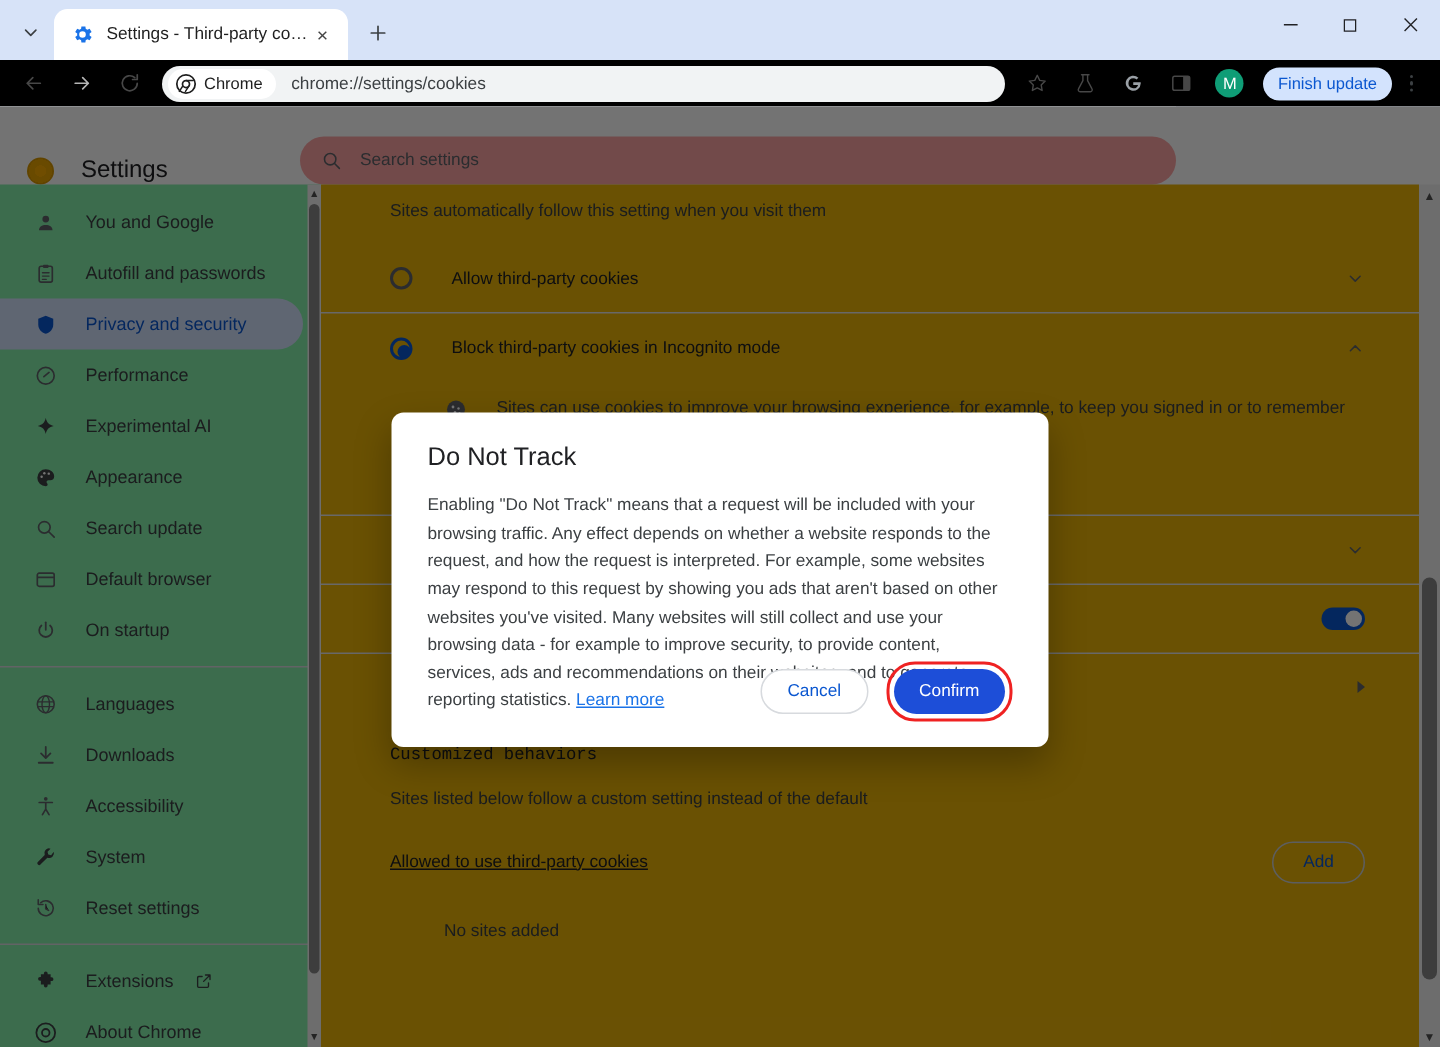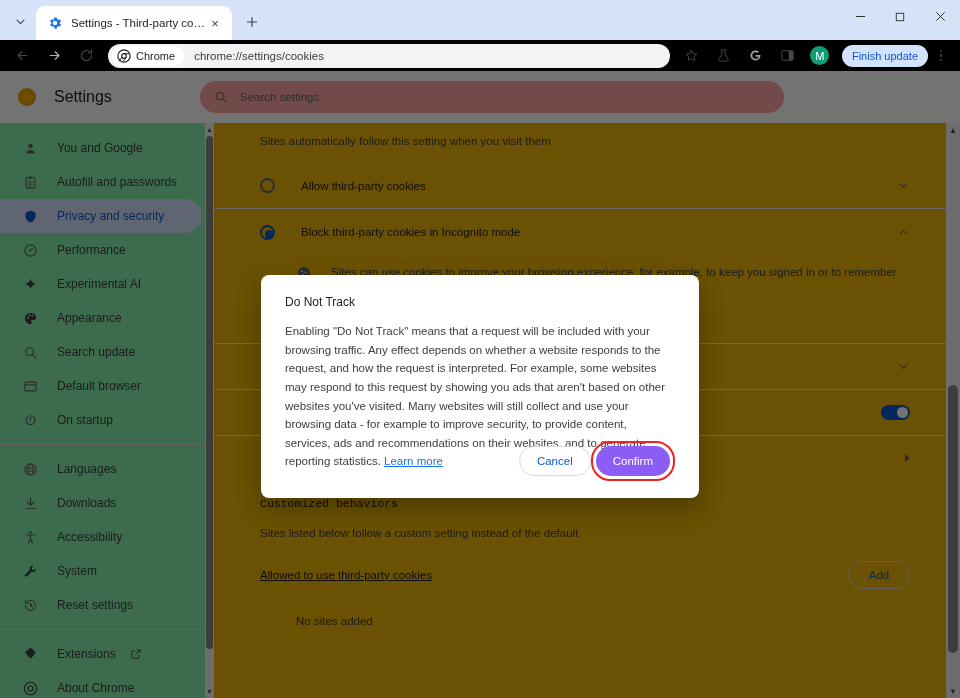--- a/index.html
+++ b/index.html
@@ -99,21 +99,21 @@
   }
   .kebab i { width: 2.5px; height: 2.5px; border-radius: 50%; background: #3c4043; display: block; }
 
   
   .page {
     position: absolute; left: 0; top: 71px; width: 960px; height: 627px;
     background: #ffffff; overflow: hidden;
   }
   .settings-header {
     position: absolute; left: 0; top: 0; width: 784px; height: 52px;
-    background: #ffffff; display: flex; align-items: center;
+    background: #ffffff; display: flex; align-items: flex-end;
   }
   .brand { display: flex; align-items: center; padding-left: 18px; width: 245px; }
   .brand-logo {
     width: 18px; height: 18px; border-radius: 50%;
     background: radial-gradient(circle at 50% 50%, #f9ab00 0 30%, #e8a400 30% 62%, #d79700 62% 100%);
     margin-right: 18px;
   }
   .brand-title { font-size: 16px; color: #202124; }
   .search-box {
     flex: 0 0 auto; width: 584px; height: 32px; background: #fca5a5;
@@ -214,37 +214,37 @@
   .scrim {
     position: absolute; left: 0; top: 71px; width: 960px; height: 627px;
     background: rgba(0,0,0,0.55);
   }
   .dialog {
     position: absolute; left: 261px; top: 275px; width: 438px; height: 223px;
     background: #ffffff; border-radius: 8px;
     box-shadow: 0 11px 24px rgba(0,0,0,0.28);
     padding: 20px 24px 0 24px;
   }
-  .dlg-title { font-size: 12px; color: #202124; margin-bottom: 13px; }
+  .dlg-title { font-size: 17px; color: #202124; margin-bottom: 13px; }
   .dlg-body { font-size: 11.5px; color: #3c4043; line-height: 1.62; }
   .dlg-link { color: #1a73e8; text-decoration: underline; }
   .dlg-actions {
     position: absolute; right: 24px; bottom: 17px;
-    display: flex; align-items: center; 
+    display: flex; align-items: center; gap: 12px;
   }
   .btn-cancel {
     height: 30px; min-width: 70px; padding: 0 17px;
     border: 1px solid #d7dade; border-radius: 16px;
     color: #0b57d0; font-size: 11.5px;
     display: flex; align-items: center; justify-content: center; background: #fff;
   }
   .btn-confirm-wrap { position: relative; padding: 3px; border: 2.5px solid #ef2222; border-radius: 19px; }
   .btn-confirm {
     height: 30px; min-width: 74px; padding: 0 17px;
-    background: #8b5cf6; border-radius: 16px; color: #ffffff; font-size: 11.5px;
+    background: #1d4ed8; border-radius: 16px; color: #ffffff; font-size: 11.5px;
     display: flex; align-items: center; justify-content: center;
   }
 </style>
 </head>
 <body>
 
 <div class="browser">
 
   <div class="tabstrip">
     <div class="tab-list-btn">

